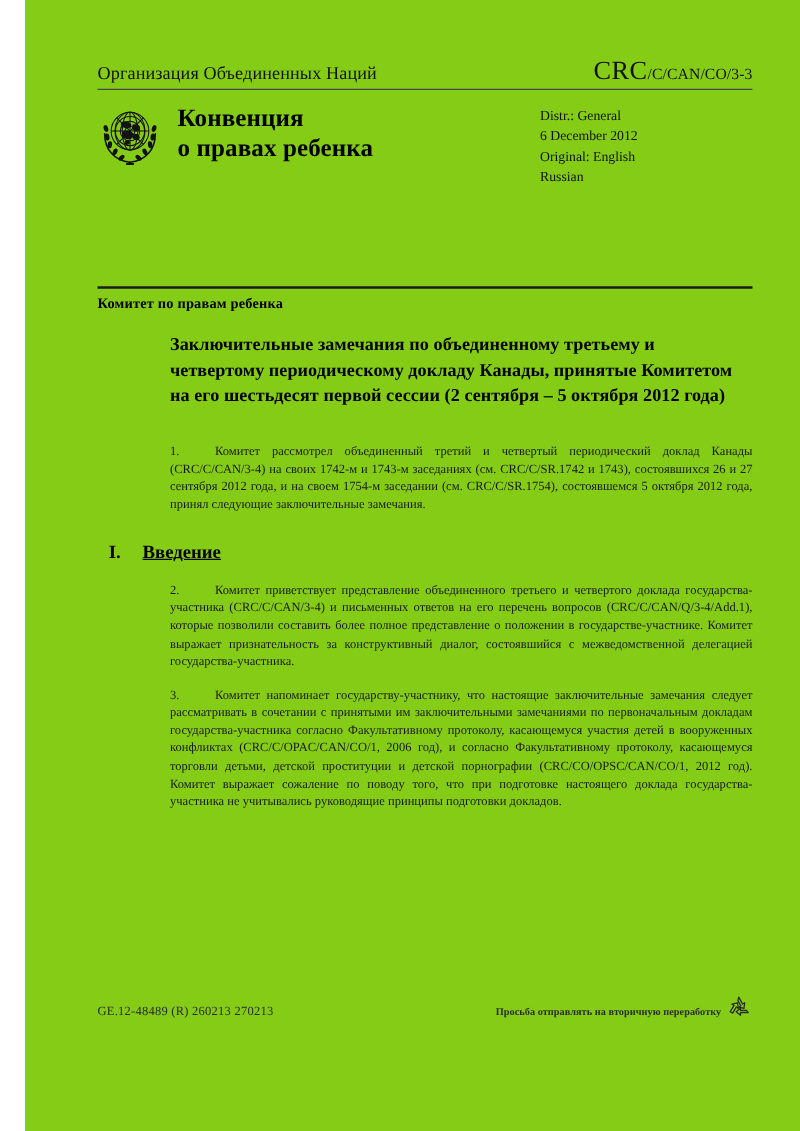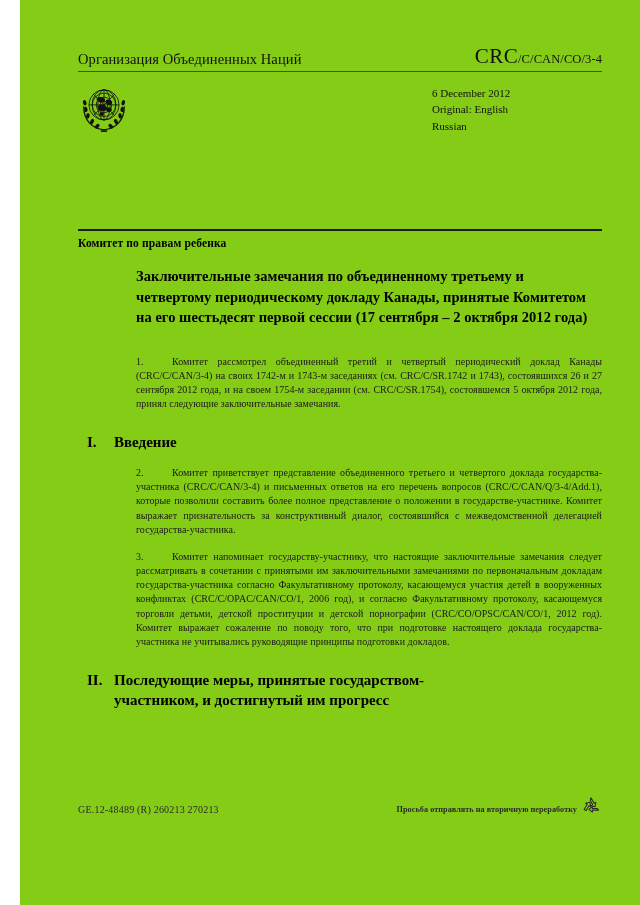--- a/index.html
+++ b/index.html
@@ -160,20 +160,21 @@
   }
   .section-num {
     width: 36px;
     flex: 0 0 36px;
     text-align: left;
     padding-left: 9px;
     box-sizing: border-box;
   }
   .section-title {
     flex: 1 1 auto;
+    text-decoration: underline;
   }
 
   .gap-s { height: 13px; }
   .gap-m { height: 15px; }
 
   p.subitem {
     margin: 0;
     font-size: 10.9px;
     line-height: 1.42;
     text-align: justify;
@@ -226,21 +227,21 @@
 </head>
 <body>
 
 <div class="page">
 
   <div class="masthead">
 
     <div class="masthead-top">
       <div class="org-name">Организация Объединенных Наций</div>
       <div class="symbol">
-        <span class="sym-main">CRC</span><span class="sym-sub">/C/CAN/CO/3-4</span>
+        <span class="sym-main">CRC</span><span class="sym-sub">/C/CAN/CO/3-3</span>
       </div>
     </div>
 
     <div class="rule-thin"></div>
 
     <div class="masthead-body">
 
       <div class="conv-block">
         <svg class="un-emblem" viewBox="0 0 100 100" aria-hidden="true">
           <g fill="none" stroke="#121212" stroke-width="1.6">
@@ -276,63 +277,61 @@
             <ellipse cx="37" cy="85" rx="3.4" ry="5.4" transform="rotate(44 37 85)"></ellipse>
             <ellipse cx="87" cy="40" rx="3.4" ry="5.4" transform="rotate(18 87 40)"></ellipse>
             <ellipse cx="85" cy="53" rx="3.4" ry="5.4" transform="rotate(8 85 53)"></ellipse>
             <ellipse cx="81" cy="65" rx="3.4" ry="5.4" transform="rotate(-8 81 65)"></ellipse>
             <ellipse cx="73" cy="76" rx="3.4" ry="5.4" transform="rotate(-26 73 76)"></ellipse>
             <ellipse cx="63" cy="85" rx="3.4" ry="5.4" transform="rotate(-44 63 85)"></ellipse>
             <path d="M44 93 h12 v3 h-12 Z"></path>
           </g>
         </svg>
 
+        <div class="conv-title">
+          <div>Конвенция</div>
+          <div>о правах ребенка</div>
+        </div>
       </div>
 
       <div class="distr">
+        <div>Distr.: General</div>
         <div>6 December 2012</div>
         <div>Original: English</div>
         <div>Russian</div>
       </div>
 
     </div>
   </div>
 
   <div class="rule-heavy"></div>
 
   <div class="committee">Комитет по правам ребенка</div>
 
   <div class="content">
 
-    <div class="doc-title">Заключительные замечания по объединенному третьему и четвертому периодическому докладу Канады, принятые Комитетом на его шестьдесят первой сессии (17 сентября – 2 октября 2012 года)</div>
+    <div class="doc-title">Заключительные замечания по объединенному третьему и четвертому периодическому докладу Канады, принятые Комитетом на его шестьдесят первой сессии (2 сентября – 5 октября 2012 года)</div>
 
     <div class="gap-m"></div>
 
     <p class="para first"><span class="pnum">1.</span><span>Комитет рассмотрел объединенный третий и четвертый периодический доклад Канады (CRC/C/CAN/3-4) на своих 1742-м и 1743-м заседаниях (см. CRC/C/SR.1742 и 1743), состоявшихся 26 и 27 сентября 2012 года, и на своем 1754-м заседании (см. CRC/C/SR.1754), состоявшемся 5 октября 2012 года, принял следующие заключительные замечания.</span></p>
 
     <div class="section-head">
       <div class="section-num">I.</div>
       <div class="section-title">Введение</div>
     </div>
 
     <div class="gap-s"></div>
 
     <p class="para"><span class="pnum">2.</span><span>Комитет приветствует представление объединенного третьего и четвертого доклада государства-участника (CRC/C/CAN/3-4) и письменных ответов на его перечень вопросов (CRC/C/CAN/Q/3-4/Add.1), которые позволили составить более полное представление о положении в государстве-участнике. Комитет выражает признательность за конструктивный диалог, состоявшийся с межведомственной делегацией государства-участника.</span></p>
 
     <div class="gap-s"></div>
 
     <p class="para"><span class="pnum">3.</span><span>Комитет напоминает государству-участнику, что настоящие заключительные замечания следует рассматривать в сочетании с принятыми им заключительными замечаниями по первоначальным докладам государства-участника согласно Факультативному протоколу, касающемуся участия детей в вооруженных конфликтах (CRC/C/OPAC/CAN/CO/1, 2006 год), и согласно Факультативному протоколу, касающемуся торговли детьми, детской проституции и детской порнографии (CRC/CO/OPSC/CAN/CO/1, 2012 год). Комитет выражает сожаление по поводу того, что при подготовке настоящего доклада государства-участника не учитывались руководящие принципы подготовки докладов.</span></p>
 
-    <div class="section-head">
-      <div class="section-num">II.</div>
-      <div class="section-title">
-        <div>Последующие меры, принятые государством-</div>
-        <div>участником, и достигнутый им прогресс</div>
-      </div>
-    </div>
 
     <div class="gap-s"></div>
 
 
     <div class="gap-s"></div>
 
 
   </div>
 
   <div class="footer">

